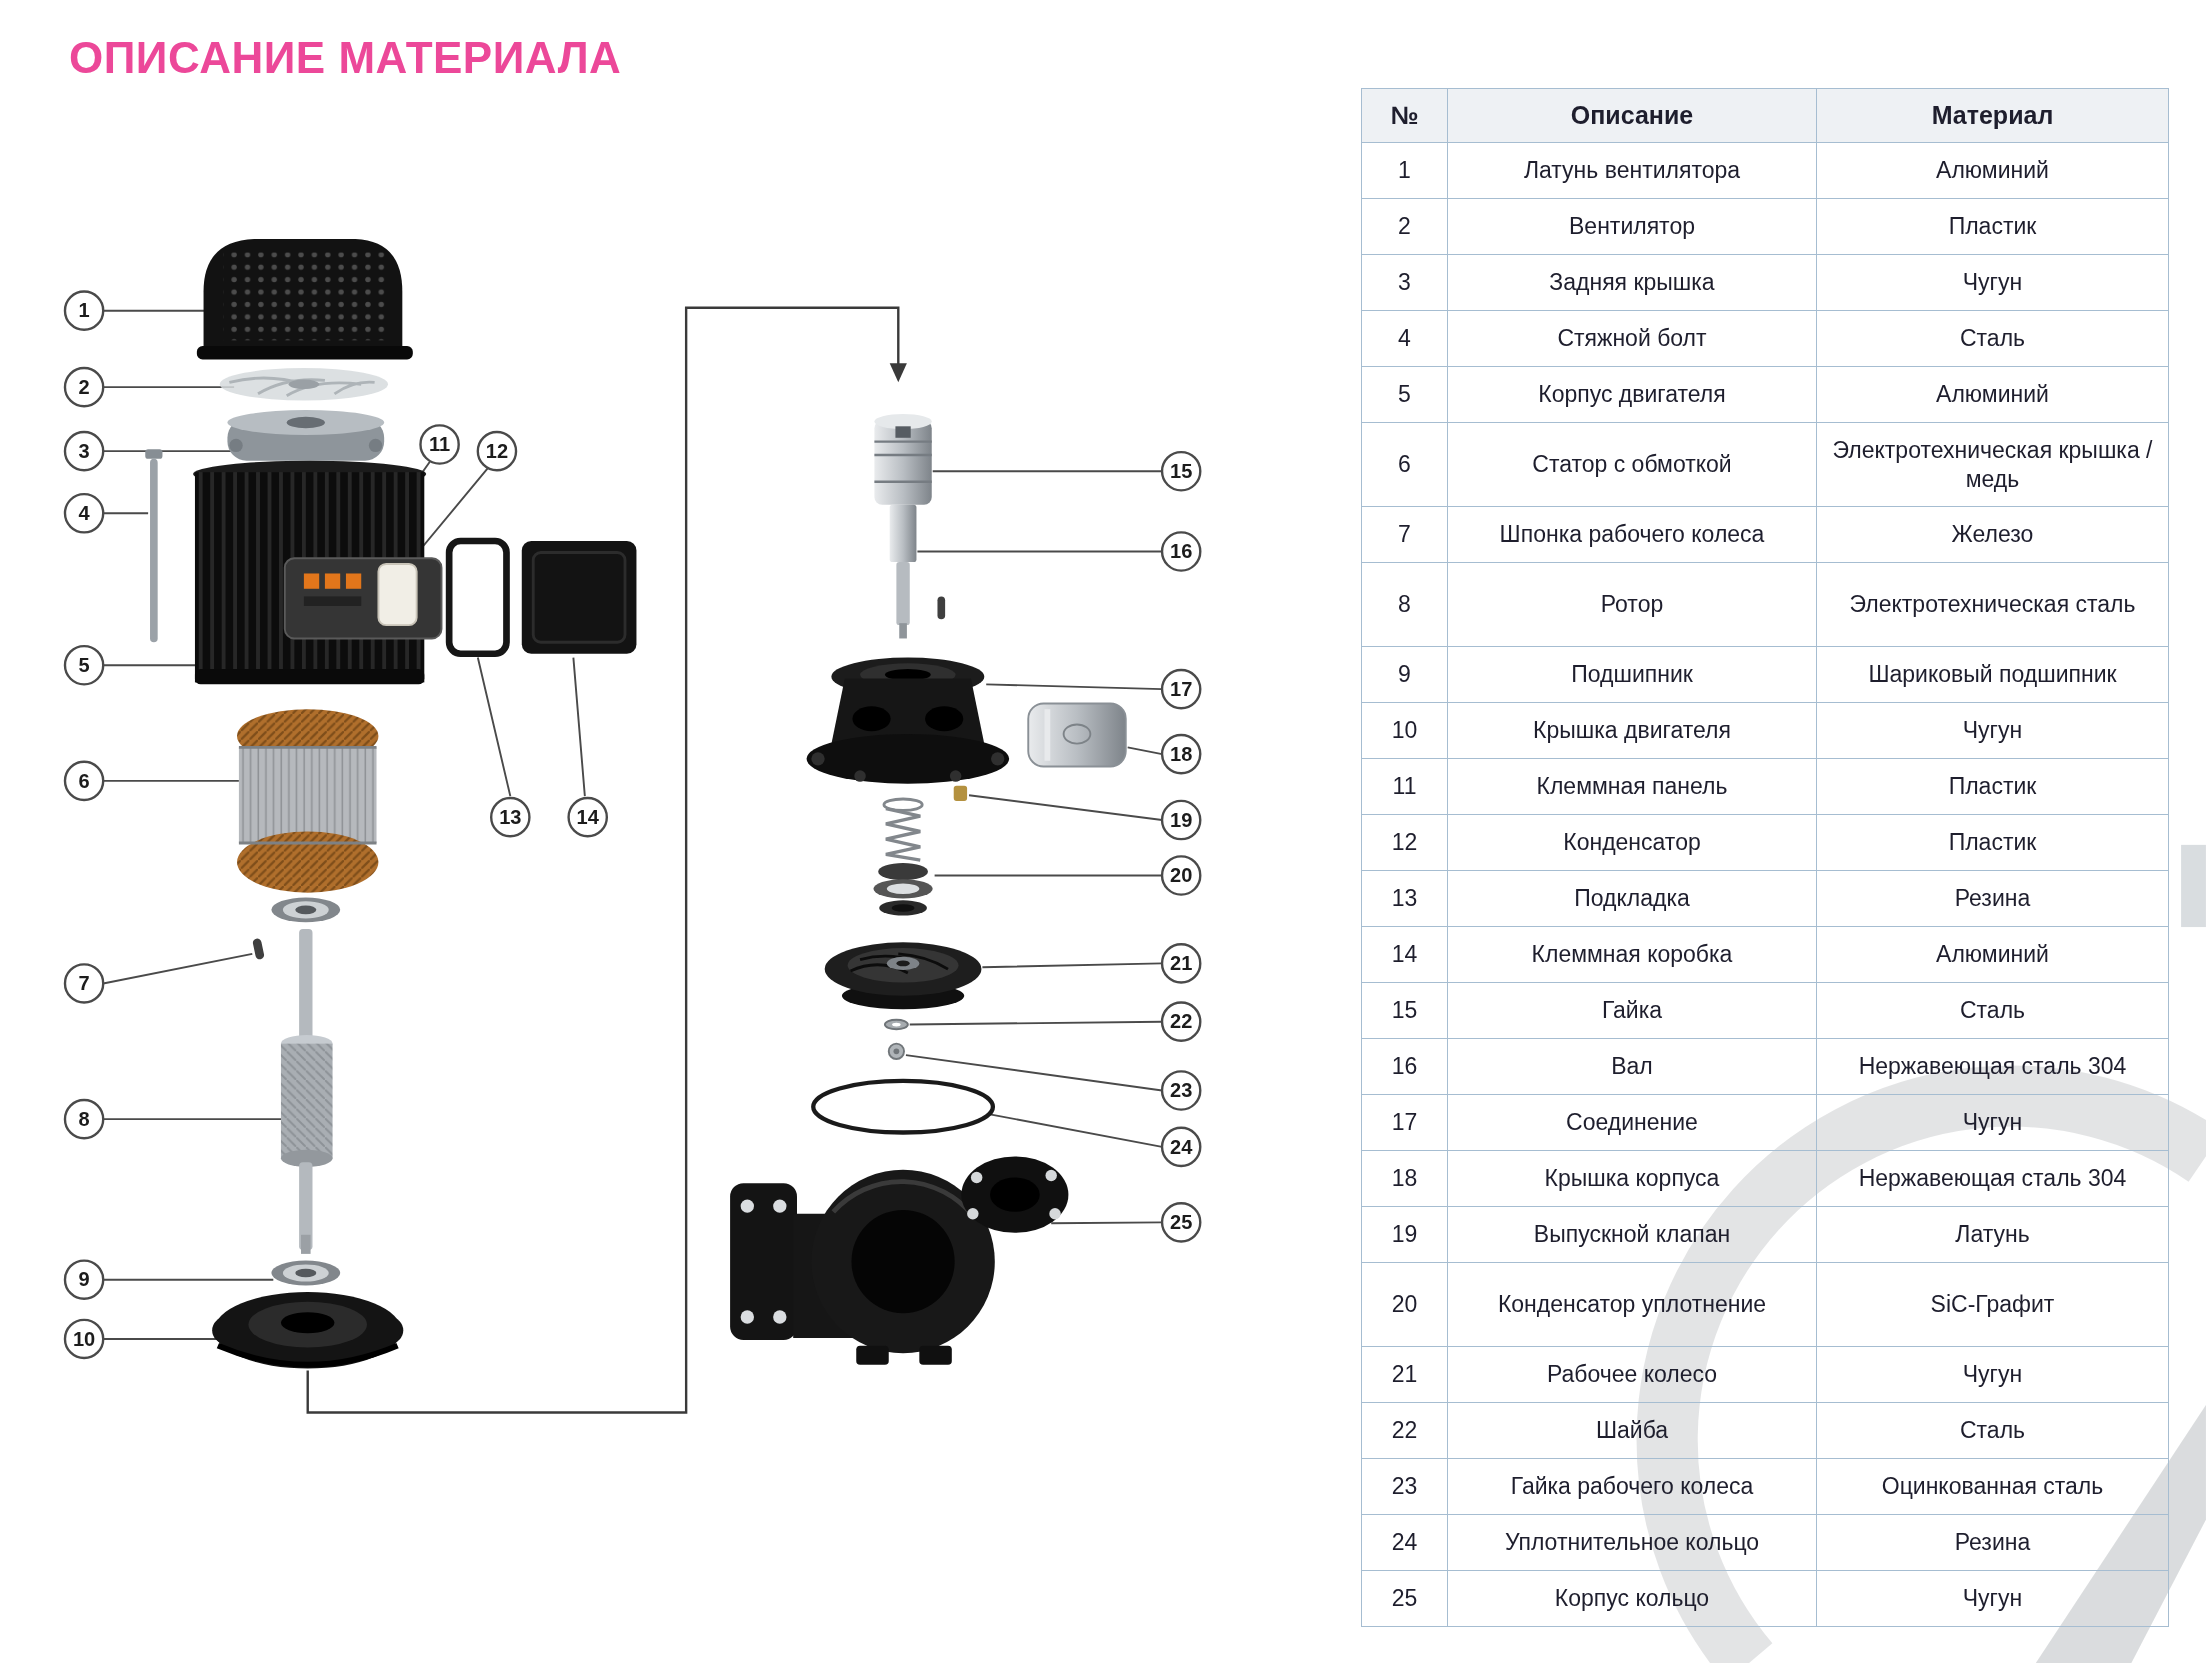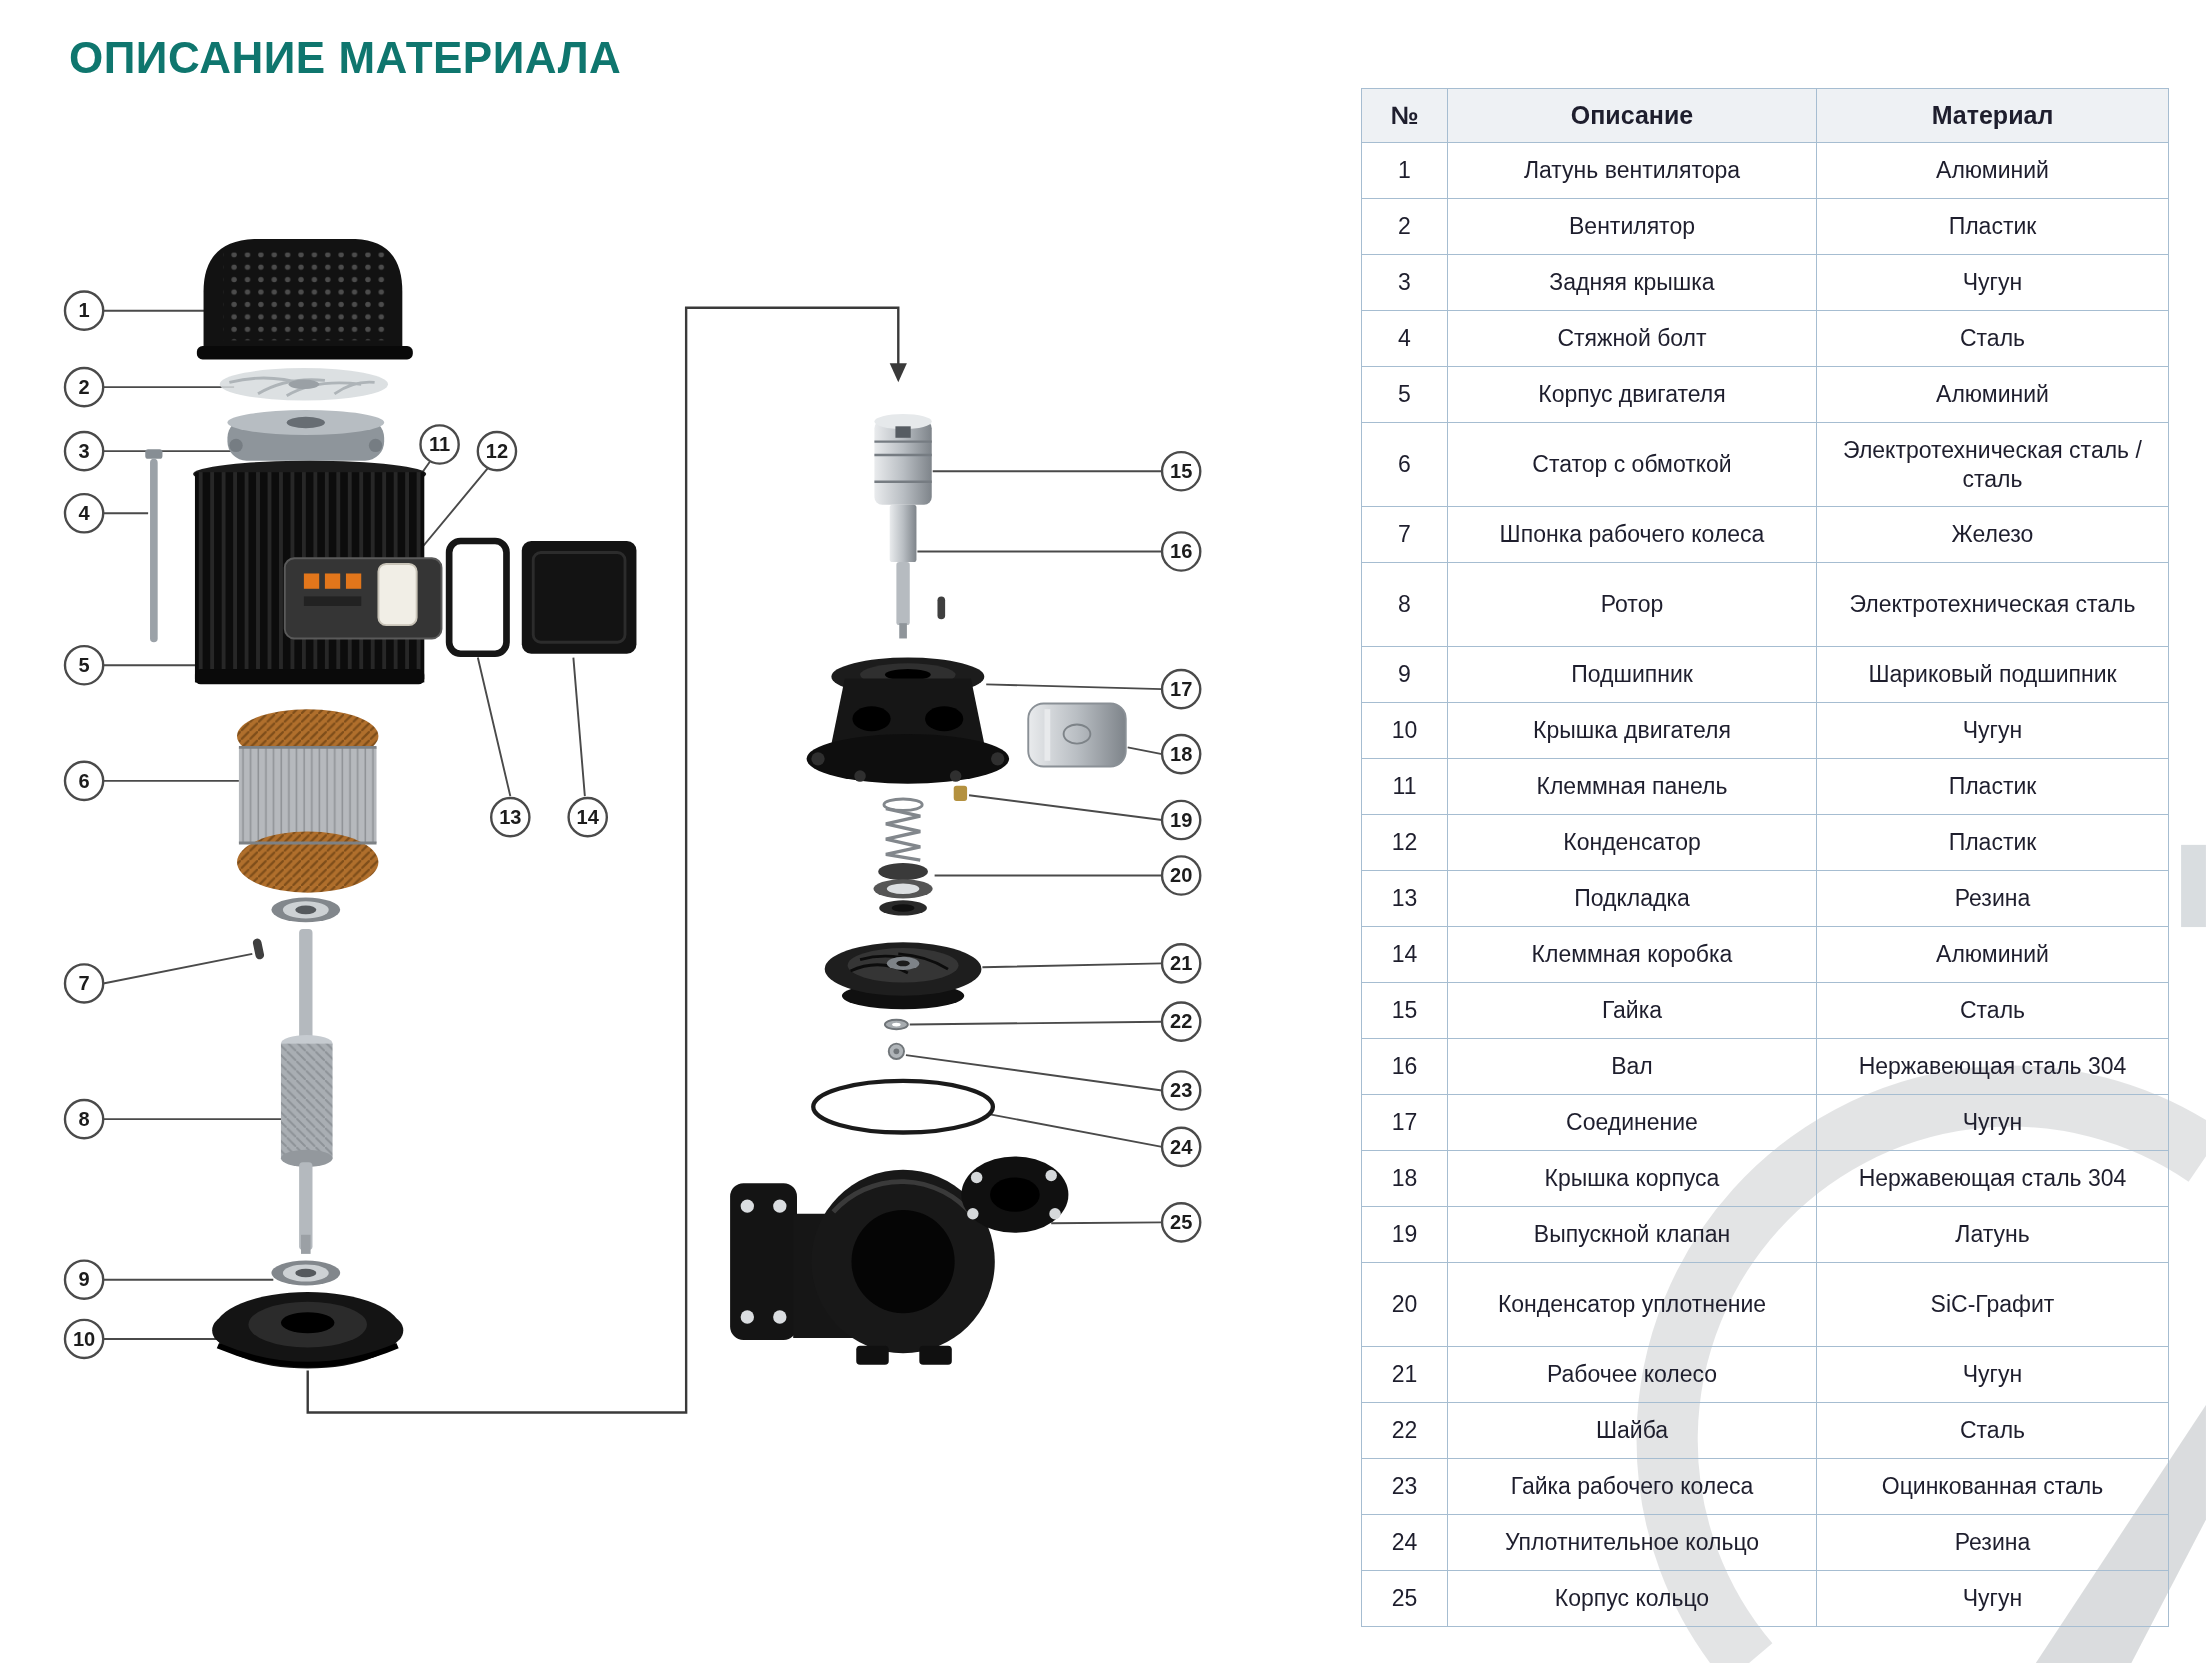--- a/index.html
+++ b/index.html
@@ -8,21 +8,21 @@
     font-family:"Liberation Sans", sans-serif;
     background:#ffffff;
     position:relative;
     overflow:hidden;
   }
   .page { position:absolute; left:0; top:0; width:2206px; height:1663px; background:#fff; }
   .watermark-svg { position:absolute; left:0; top:0; z-index:0; }
   .diagram-svg { position:absolute; left:0; top:0; z-index:1; }
   .title {
     position:absolute; left:69px; top:32.5px; z-index:2;
-    font-size:44px; font-weight:bold; color:#0f766e; letter-spacing:0.5px;
+    font-size:44px; font-weight:bold; color:#ec4899; letter-spacing:0.5px;
   }
   .materials-table {
     position:absolute; left:1361px; top:88px; width:807px; z-index:2;
     border-collapse:collapse; table-layout:fixed;
     border:1.9px solid #8096aa;
   }
   .materials-table col.c-num  { width:86px; }
   .materials-table col.c-desc { width:369px; }
   .materials-table col.c-mat  { width:352px; }
   .materials-table th, .materials-table td {
@@ -413,21 +413,21 @@
           <td>Сталь</td>
         </tr>
       <tr>
           <td>5</td>
           <td>Корпус двигателя</td>
           <td>Алюминий</td>
         </tr>
       <tr class="tall">
           <td>6</td>
           <td>Статор с обмоткой</td>
-          <td>Электротехническая сталь / сталь</td>
+          <td>Электротехническая крышка / медь</td>
         </tr>
       <tr>
           <td>7</td>
           <td>Шпонка рабочего колеса</td>
           <td>Железо</td>
         </tr>
       <tr class="tall">
           <td>8</td>
           <td>Ротор</td>
           <td>Электротехническая сталь</td>

